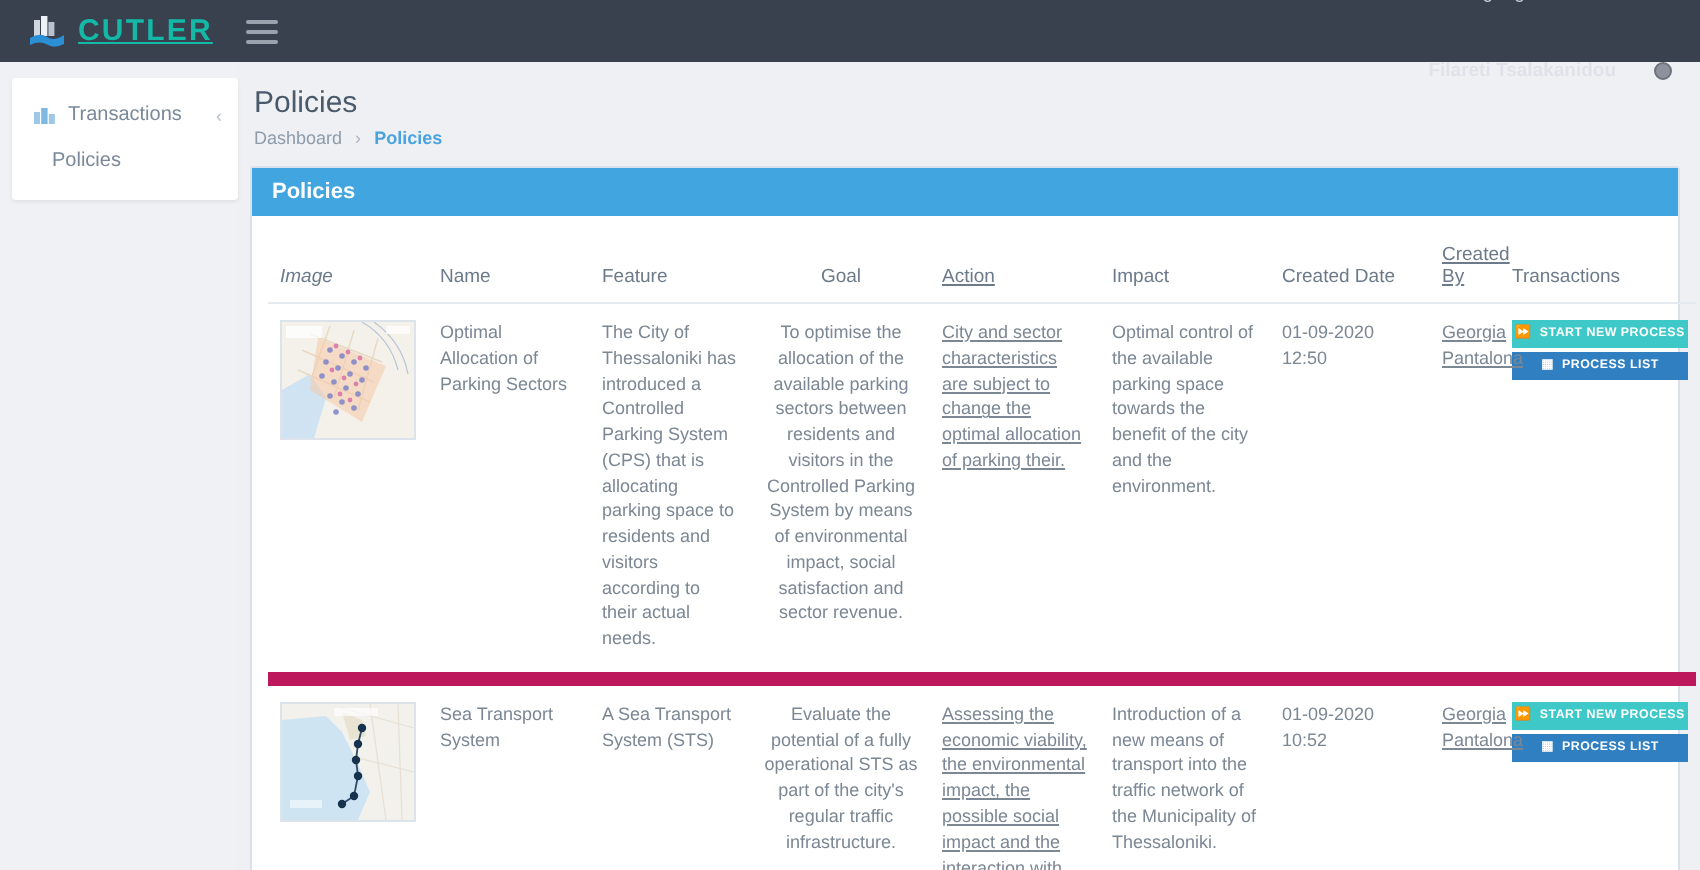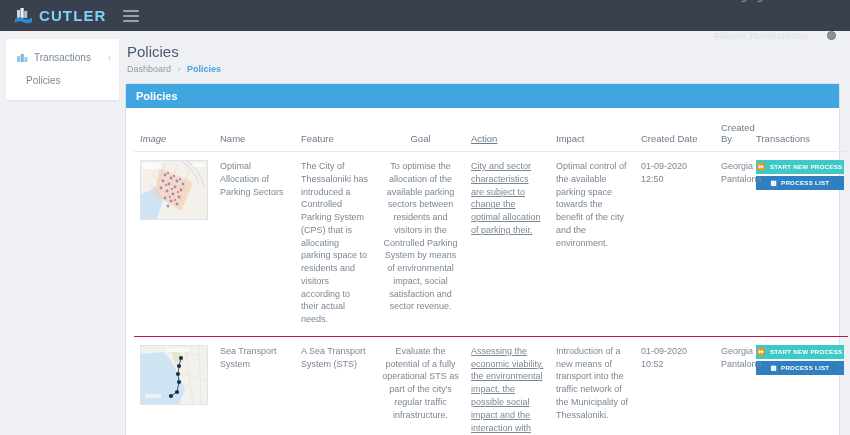--- a/index.html
+++ b/index.html
@@ -17,21 +17,21 @@
   .topbar{
     height:31px;
     background:#39414f;
     display:flex; align-items:center;
     padding:0 10px 0 14px;
     color:#e8eaee;
   }
   .brand{ display:flex; align-items:center; gap:6px; }
   .logo-mark{ width:19px; height:19px; position:relative; display:block; }
   .brand-name{
-    font-size:15px; font-weight:bold; letter-spacing:1.1px; color:#7dd3fc;
+    font-size:15px; font-weight:bold; letter-spacing:1.1px; color:#14b8a6;text-decoration:underline;
   }
   .hamburger{
     margin-left:17px; width:16px; height:12px;
     display:flex; flex-direction:column; justify-content:space-between;
     cursor:pointer;
   }
   .hamburger span{ display:block; height:2px; background:#9aa2ae; border-radius:1px; }
   .topbar-right{ margin-left:auto; display:flex; align-items:center; gap:28px; padding-right:4px;flex-direction:column;}
   .lang{ display:flex; align-items:center; gap:5px; font-size:9.5px; color:#c3c8d0; cursor:pointer; }
   .flag{
@@ -94,32 +94,32 @@
 
   table{ width:100%; border-collapse:collapse; table-layout:fixed; }
   thead th{
     text-align:left; font-weight:normal; font-size:9.5px; color:#6c7a8a;
     padding:0 6px 7px 6px; vertical-align:bottom;
     border-bottom:1px solid #e4eaf0;
   }
   tbody td{
     font-size:9px; color:#7c8794; line-height:1.42;
     padding:8px 6px 10px 6px; vertical-align:top;
-    border-bottom:1px solid #be185d;
+    border-bottom:7px solid #be185d;
   }
   tbody tr:last-child td{ border-bottom:none; }
 
   .c-image{ width:80px;font-style:italic; }
   .c-name{ width:81px; }
   .c-feature{ width:81px; }
   .c-goal{ width:89px;text-align:center; }
   .c-action{ width:85px;text-decoration:underline; }
   .c-impact{ width:85px; }
   .c-date{ width:80px; }
-  .c-by{ width:35px; }
+  .c-by{ width:35px;text-decoration:underline; }
   .c-tx{ width:98px; }
 
   .thumb{
     width:68px; height:60px; border:1px solid #dde3ea; display:block;
     position:relative; overflow:hidden; background:#f2efe9;
   }
   .thumb svg{ display:block; }
 
   .btn{
     display:flex; align-items:center; justify-content:center; gap:4px;

